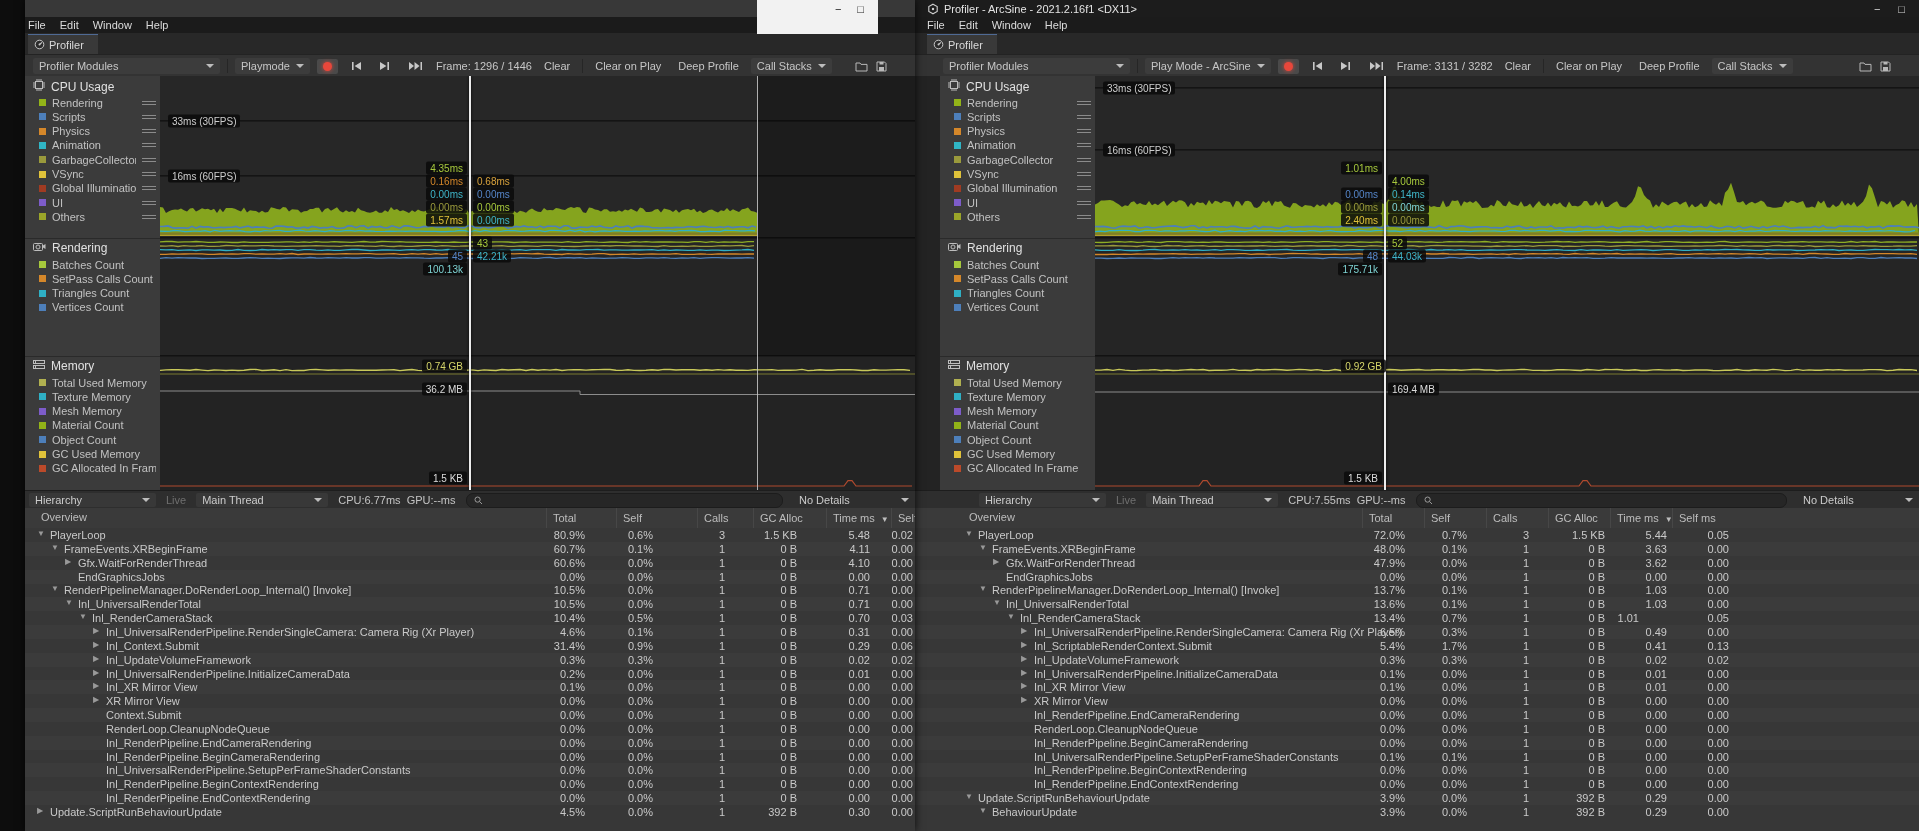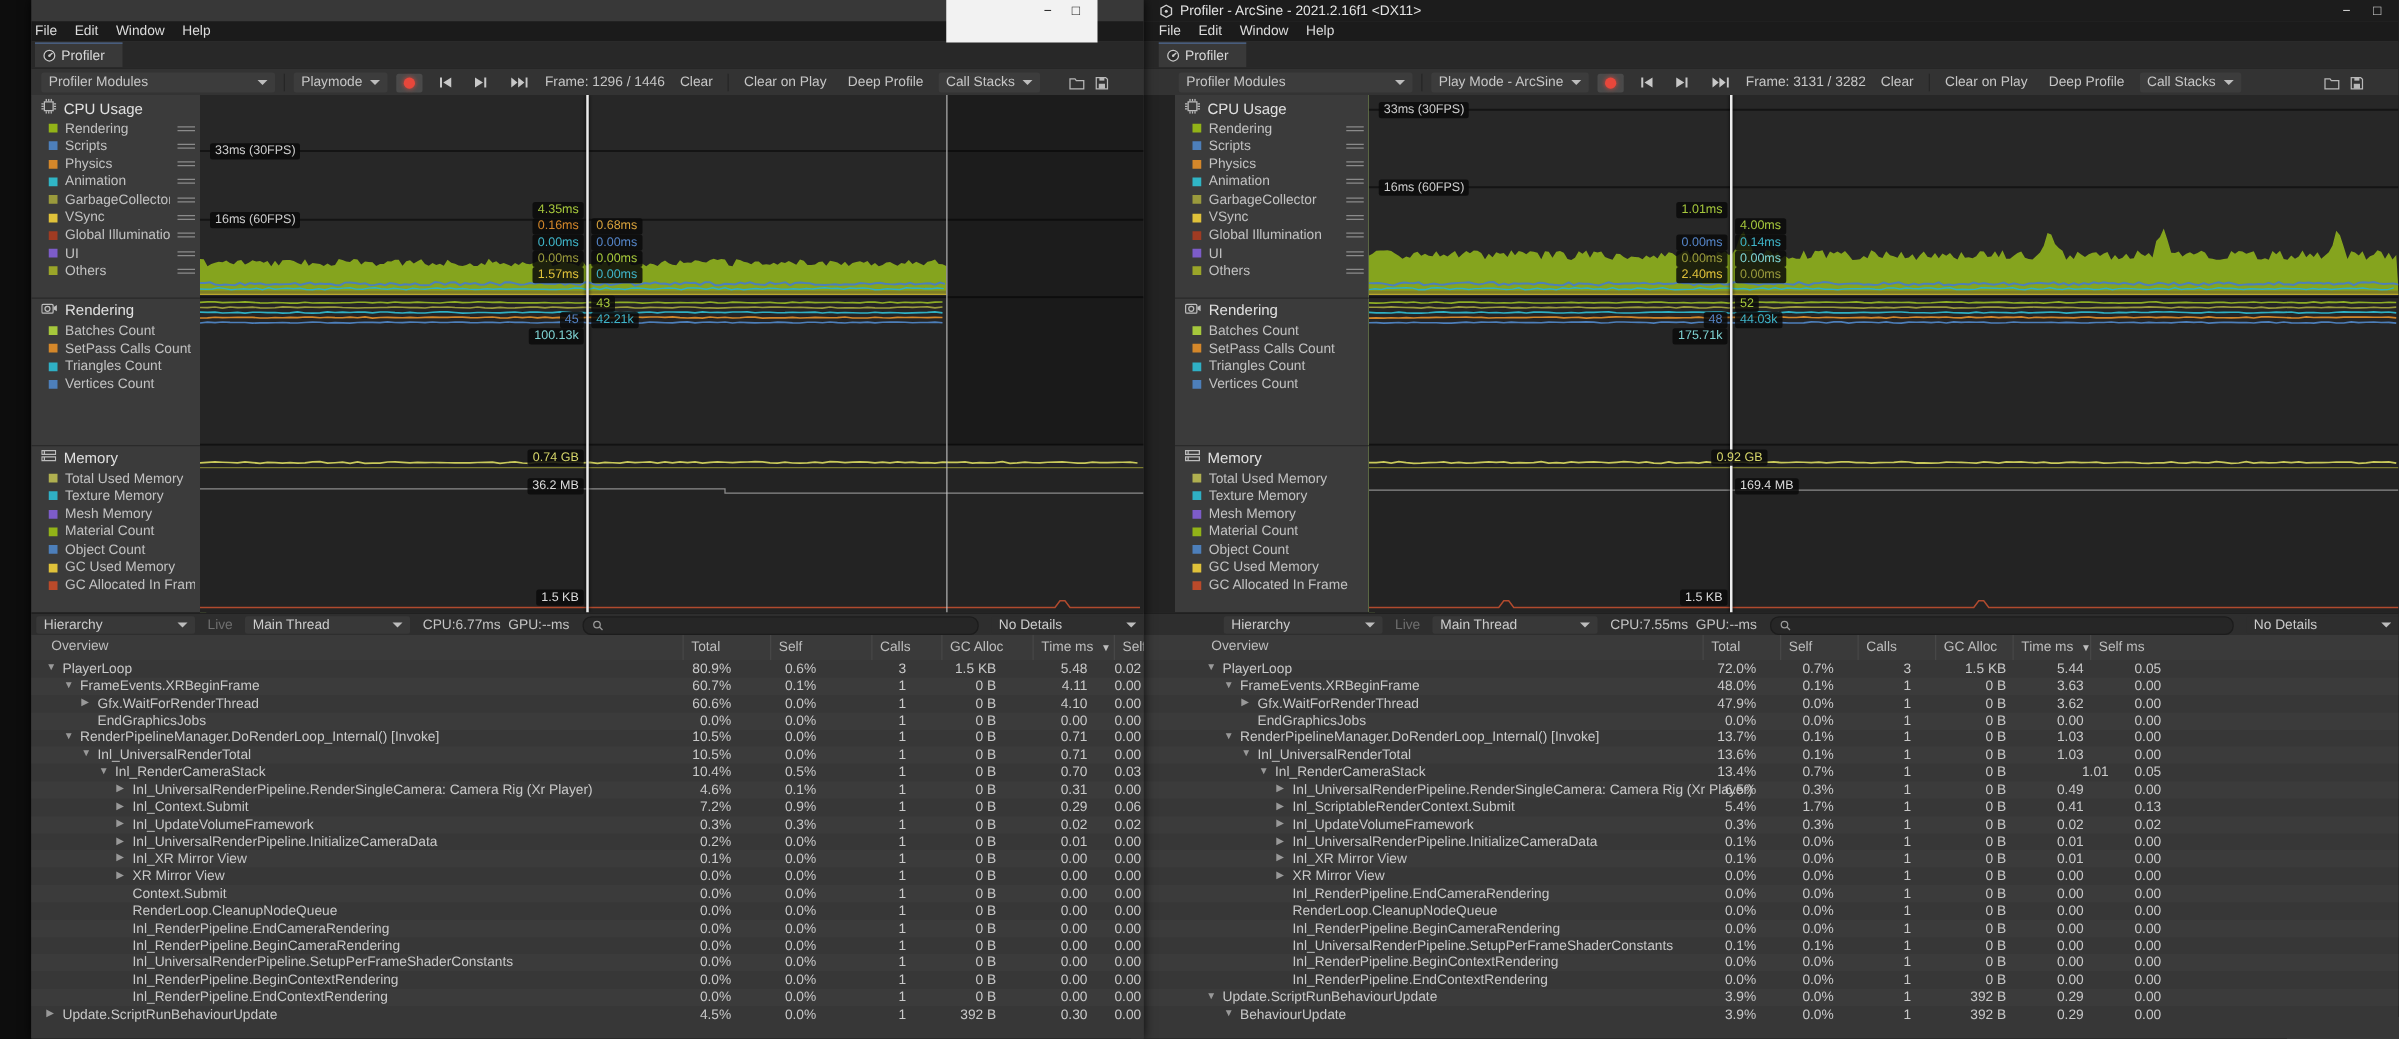--- a/index.html
+++ b/index.html
@@ -460,21 +460,21 @@
           <span class="tcell" style="width: 70px; left: 490px;">4.6%</span>
           <span class="tcell" style="width: 70px; left: 558px;">0.1%</span>
           <span class="tcell" style="width: 70px; left: 630px;">1</span>
           <span class="tcell" style="width: 70px; left: 702px;">0 B</span>
           <span class="tcell" style="width: 70px; left: 775px;">0.31</span>
           <span class="tcell" style="width: 70px; left: 818px;">0.00</span>
         </div>
         <div class="trow" style="top: 110.8px;">
           <span class="tarrow" style="left: 68px;">▶</span>
           <span class="tname" style="left: 81px;">Inl_Context.Submit</span>
-          <span class="tcell" style="width: 70px; left: 490px;">7.2%</span>
+          <span class="tcell" style="width: 70px; left: 490px;">31.4%</span>
           <span class="tcell" style="width: 70px; left: 558px;">0.9%</span>
           <span class="tcell" style="width: 70px; left: 630px;">1</span>
           <span class="tcell" style="width: 70px; left: 702px;">0 B</span>
           <span class="tcell" style="width: 70px; left: 775px;">0.29</span>
           <span class="tcell" style="width: 70px; left: 818px;">0.06</span>
         </div>
         <div class="trow odd" style="top: 124.65px;">
           <span class="tarrow" style="left: 68px;">▶</span>
           <span class="tname" style="left: 81px;">Inl_UpdateVolumeFramework</span>
           <span class="tcell" style="width: 70px; left: 490px;">0.3%</span>
@@ -854,21 +854,21 @@
           <div class="pill anchor-l" style="right: 537px; top: 118px; color: rgb(85, 133, 200);">0.00ms</div>
           <div class="pill anchor-r" style="left: 293px; top: 118px; color: rgb(63, 181, 201);">0.14ms</div>
           <div class="pill anchor-l" style="right: 537px; top: 131px; color: rgb(154, 154, 60);">0.00ms</div>
           <div class="pill anchor-r" style="left: 293px; top: 131px; color: rgb(127, 212, 212);">0.00ms</div>
           <div class="pill anchor-l" style="right: 537px; top: 144px; color: rgb(224, 194, 58);">2.40ms</div>
           <div class="pill anchor-r" style="left: 293px; top: 144px; color: rgb(154, 154, 60);">0.00ms</div>
           <div class="pill anchor-r" style="left: 293px; top: 167px; color: rgb(166, 200, 60);">52</div>
           <div class="pill anchor-l" style="right: 537px; top: 180px; color: rgb(85, 133, 200);">48</div>
           <div class="pill anchor-r" style="left: 293px; top: 180px; color: rgb(63, 181, 201);">44.03k</div>
           <div class="pill anchor-l" style="right: 537px; top: 193px; color: rgb(127, 212, 212);">175.71k</div>
-          <div class="pill anchor-l" style="right: 505px; top: 290px; color: rgb(214, 214, 106);">0.92 GB</div>
+          <div class="pill anchor-l" style="right: 533px; top: 290px; color: rgb(214, 214, 106);">0.92 GB</div>
           <div class="pill anchor-r" style="left: 293px; top: 313px; color: rgb(221, 221, 221);">169.4 MB</div>
           <div class="pill anchor-l" style="right: 537px; top: 402px; color: rgb(221, 221, 221);">1.5 KB</div>
         </div>
     </div>
     <div class="hbar" style="padding-left: 74px;">
       <div class="drop mode">
         <span>Hierarchy</span>
           <span class="caret"></span>
       </div>
       <span class="live-label">Live</span>
@@ -957,21 +957,21 @@
           <span class="tcell" style="width: 70px; left: 692px;">1.03</span>
           <span class="tcell" style="width: 70px; left: 754px;">0.00</span>
         </div>
         <div class="trow" style="top: 83.1px;">
           <span class="tarrow" style="left: 102px;">▼</span>
           <span class="tname" style="left: 115px;">Inl_RenderCameraStack</span>
           <span class="tcell" style="width: 70px; left: 430px;">13.4%</span>
           <span class="tcell" style="width: 70px; left: 492px;">0.7%</span>
           <span class="tcell" style="width: 70px; left: 554px;">1</span>
           <span class="tcell" style="width: 70px; left: 630px;">0 B</span>
-          <span class="tcell" style="width: 70px; left: 712px; text-align: right;">1.01</span>
+          <span class="tcell" style="width: 70px; left: 664px; text-align: right;">1.01</span>
           <span class="tcell" style="width: 70px; left: 754px;">0.05</span>
         </div>
         <div class="trow odd" style="top: 96.95px;">
           <span class="tarrow" style="left: 116px;">▶</span>
           <span class="tname" style="left: 129px;">Inl_UniversalRenderPipeline.RenderSingleCamera: Camera Rig (Xr Player)</span>
           <span class="tcell" style="width: 70px; left: 430px;">6.5%</span>
           <span class="tcell" style="width: 70px; left: 492px;">0.3%</span>
           <span class="tcell" style="width: 70px; left: 554px;">1</span>
           <span class="tcell" style="width: 70px; left: 630px;">0 B</span>
           <span class="tcell" style="width: 70px; left: 692px;">0.49</span>

